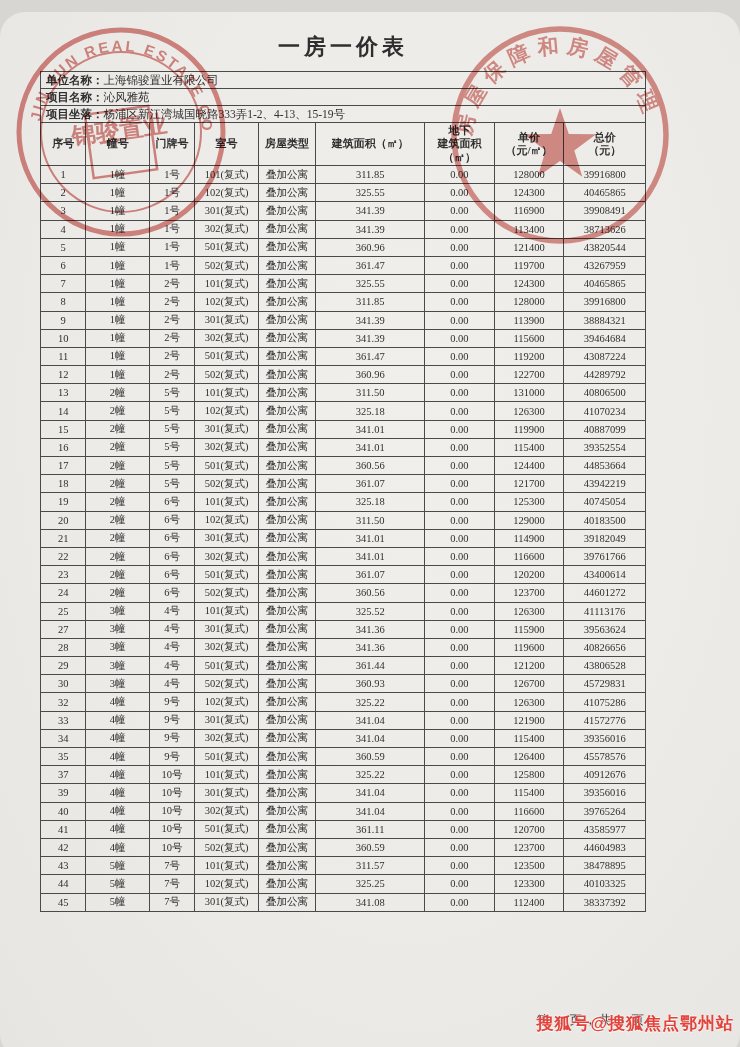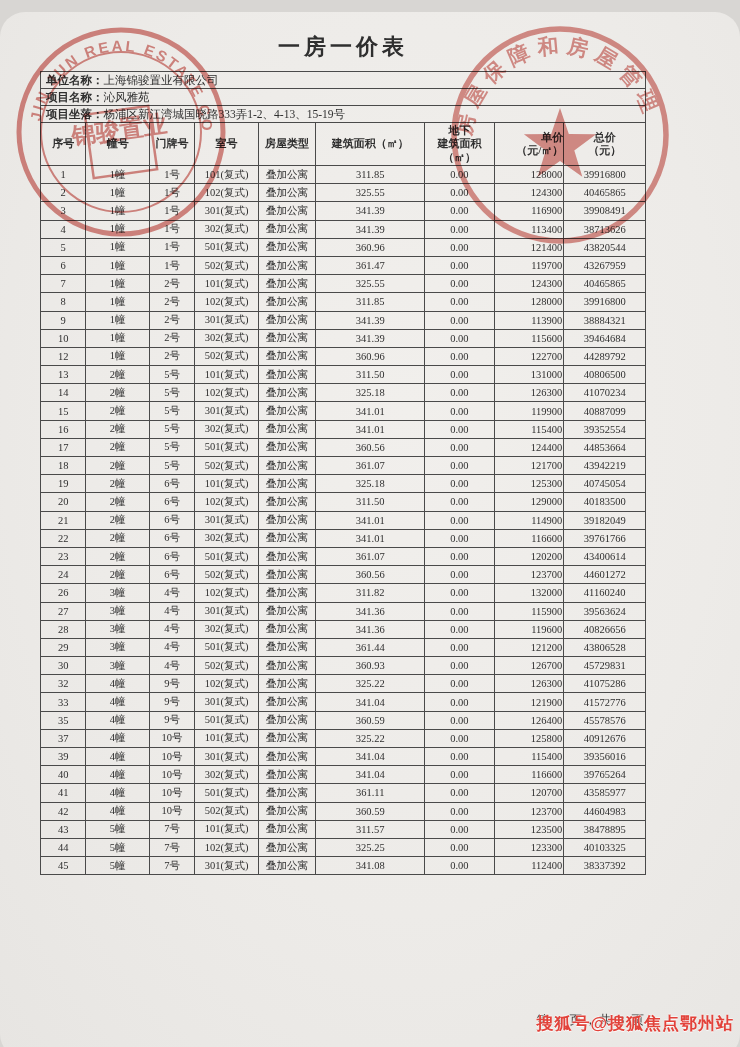--- a/index.html
+++ b/index.html
@@ -56,21 +56,21 @@
     font-size:10.5px;
     padding:0 1px;
   }
   table.price th:nth-child(1), table.price td:nth-child(1){ width:7.5%;text-align:center; }
   table.price th:nth-child(2), table.price td:nth-child(2){ width:10.5%; }
   table.price th:nth-child(3), table.price td:nth-child(3){ width:7.5%; }
   table.price th:nth-child(4), table.price td:nth-child(4){ width:10.5%; }
   table.price th:nth-child(5), table.price td:nth-child(5){ width:9.5%; }
   table.price th:nth-child(6), table.price td:nth-child(6){ width:18%; }
   table.price th:nth-child(7), table.price td:nth-child(7){ width:11.5%; }
-  table.price th:nth-child(8), table.price td:nth-child(8){ width:11.5%;text-align:right; }
+  table.price th:nth-child(8), table.price td:nth-child(8){ width:11.5%; }
   table.price th:nth-child(9), table.price td:nth-child(9){ width:13.5%; }
   .footer {
     position:absolute; left:40px; top:1000px; width:606px;
     text-align:right; font-size:12.5px; letter-spacing:2px; color:#3a3a3a;
   }
   .stamp {
     position:absolute;
     mix-blend-mode:multiply;
     pointer-events:none;
   }
@@ -225,20 +225,31 @@
             <td>1幢</td>
             <td>2号</td>
             <td>302(复式)</td>
             <td>叠加公寓</td>
             <td>341.39</td>
             <td>0.00</td>
             <td>115600</td>
             <td>39464684</td>
           </tr>
           <tr>
+            <td>11</td>
+            <td>1幢</td>
+            <td>2号</td>
+            <td>501(复式)</td>
+            <td>叠加公寓</td>
+            <td>361.47</td>
+            <td>0.00</td>
+            <td>119200</td>
+            <td>43087224</td>
+          </tr>
+          <tr>
             <td>12</td>
             <td>1幢</td>
             <td>2号</td>
             <td>502(复式)</td>
             <td>叠加公寓</td>
             <td>360.96</td>
             <td>0.00</td>
             <td>122700</td>
             <td>44289792</td>
           </tr>
@@ -368,29 +379,29 @@
             <td>2幢</td>
             <td>6号</td>
             <td>502(复式)</td>
             <td>叠加公寓</td>
             <td>360.56</td>
             <td>0.00</td>
             <td>123700</td>
             <td>44601272</td>
           </tr>
           <tr>
-            <td>26</td>
+            <td>25</td>
             <td>3幢</td>
             <td>4号</td>
-            <td>102(复式)</td>
-            <td>叠加公寓</td>
-            <td>311.82</td>
-            <td>0.00</td>
-            <td>132000</td>
-            <td>41160240</td>
+            <td>101(复式)</td>
+            <td>叠加公寓</td>
+            <td>325.52</td>
+            <td>0.00</td>
+            <td>126300</td>
+            <td>41113176</td>
           </tr>
           <tr>
             <td>27</td>
             <td>3幢</td>
             <td>4号</td>
             <td>301(复式)</td>
             <td>叠加公寓</td>
             <td>341.36</td>
             <td>0.00</td>
             <td>115900</td>
@@ -443,20 +454,31 @@
           <tr>
             <td>33</td>
             <td>4幢</td>
             <td>9号</td>
             <td>301(复式)</td>
             <td>叠加公寓</td>
             <td>341.04</td>
             <td>0.00</td>
             <td>121900</td>
             <td>41572776</td>
+          </tr>
+          <tr>
+            <td>34</td>
+            <td>4幢</td>
+            <td>9号</td>
+            <td>302(复式)</td>
+            <td>叠加公寓</td>
+            <td>341.04</td>
+            <td>0.00</td>
+            <td>115400</td>
+            <td>39356016</td>
           </tr>
           <tr>
             <td>35</td>
             <td>4幢</td>
             <td>9号</td>
             <td>501(复式)</td>
             <td>叠加公寓</td>
             <td>360.59</td>
             <td>0.00</td>
             <td>126400</td>

